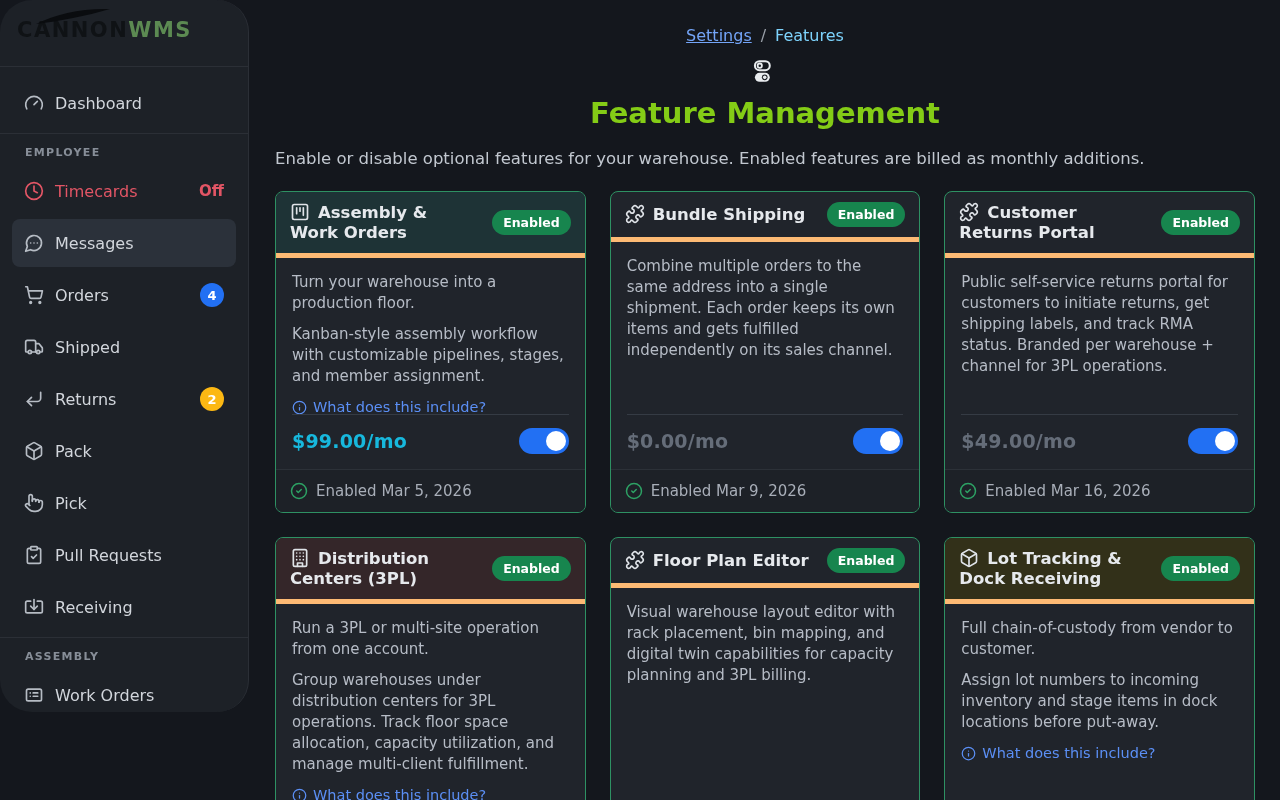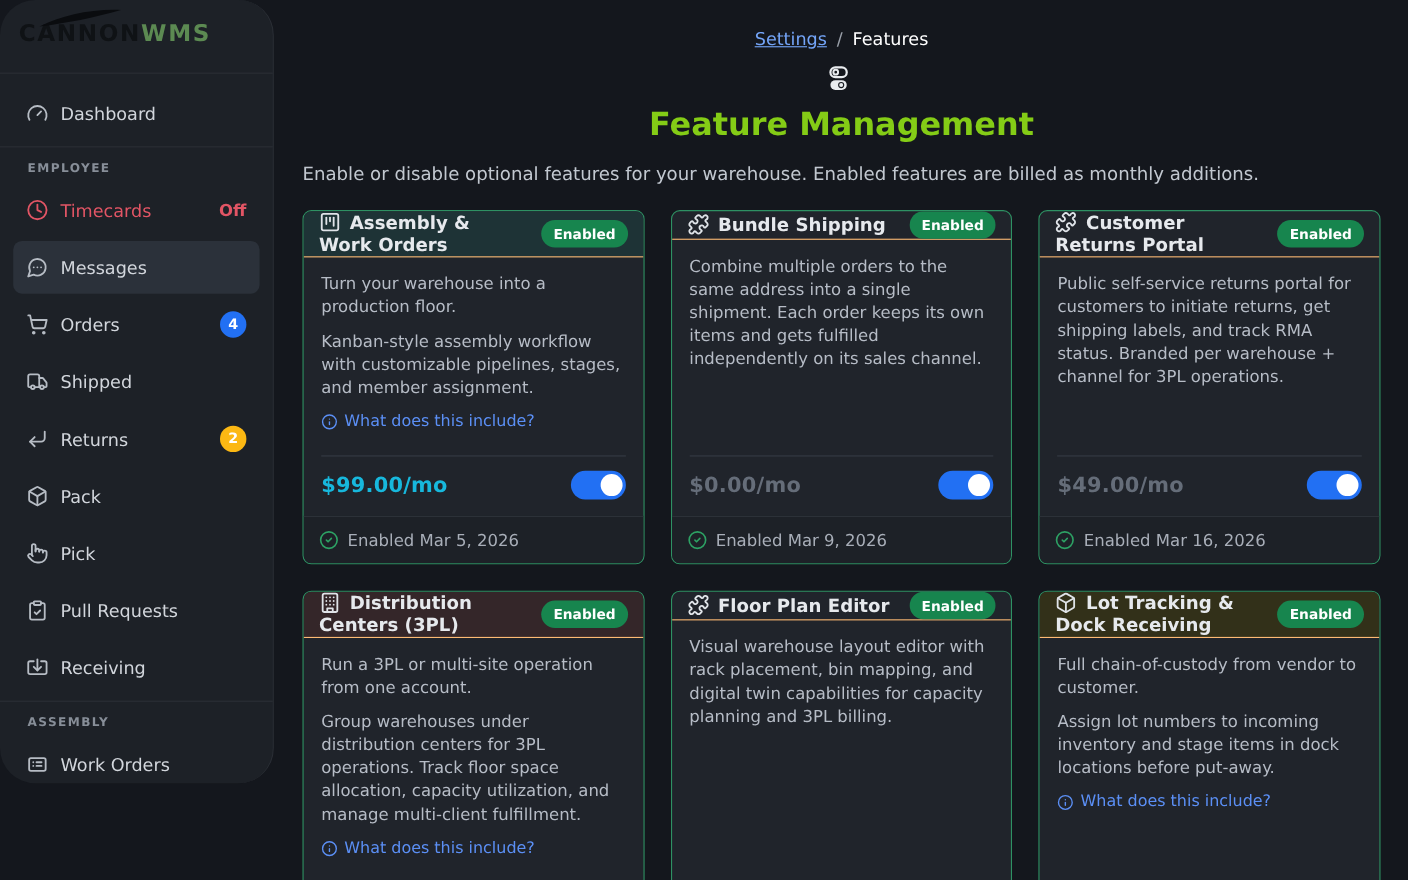--- a/index.html
+++ b/index.html
@@ -50,43 +50,43 @@
     font-size: 13px; font-weight: 700; color: #ffffff;
   }
   .badge-blue { background: #2270f3; }
   .badge-yellow { background: #fcb813; }
 
   
   .main { flex: 1; padding: 26px 25px 0 26px; overflow: hidden; }
   .breadcrumb { display: flex; align-items: center; gap: 9px; font-size: 16px; justify-content: center; }
   .bc-link { color: #74a5f8; text-decoration: underline; }
   .bc-sep { color: #9aa0a9; }
-  .bc-cur { color: #ffffff; }
+  .bc-cur { color: #7dd3fc; }
   h1.page-title {
     margin-top: 13px; font-size: 29px; font-weight: 700; color: #84cc16;
     display: flex; align-items: center; gap: 11px; flex-direction: column;
   }
   .title-icn { width: 27px; height: 27px; color: #e9ecef; }
   .subtitle { margin-top: 19px; font-size: 16.5px; color: #c2c8d0; }
 
   .grid {
     margin-top: 23px;
     display: grid; grid-template-columns: repeat(3, 1fr);
     gap: 24px; grid-auto-rows: 322px;
   }
   .card {
     display: flex; flex-direction: column;
     background: #20242b;
     border: 1px solid #2e9163; border-radius: 8px;
     overflow: hidden;
   }
   .card-head {
     display: flex; align-items: center; justify-content: space-between; gap: 12px;
-    padding: 0 14px;
-    border-bottom: 1px solid #fdba74;
+    padding: 10px 14px;
+    border-bottom: 5px solid #fdba74;
   }
   .card-title {
     font-size: 16.5px; font-weight: 600; color: #e6e9ed; line-height: 1.22;
   }
   .cicn { width: 20px; height: 20px; color: #dfe3e8; vertical-align: -4px; margin-right: 8px; }
   .pill {
     flex: none; background: #17854e; color: #ffffff;
     font-size: 12.5px; font-weight: 700;
     padding: 5px 11px; border-radius: 999px;
   }

